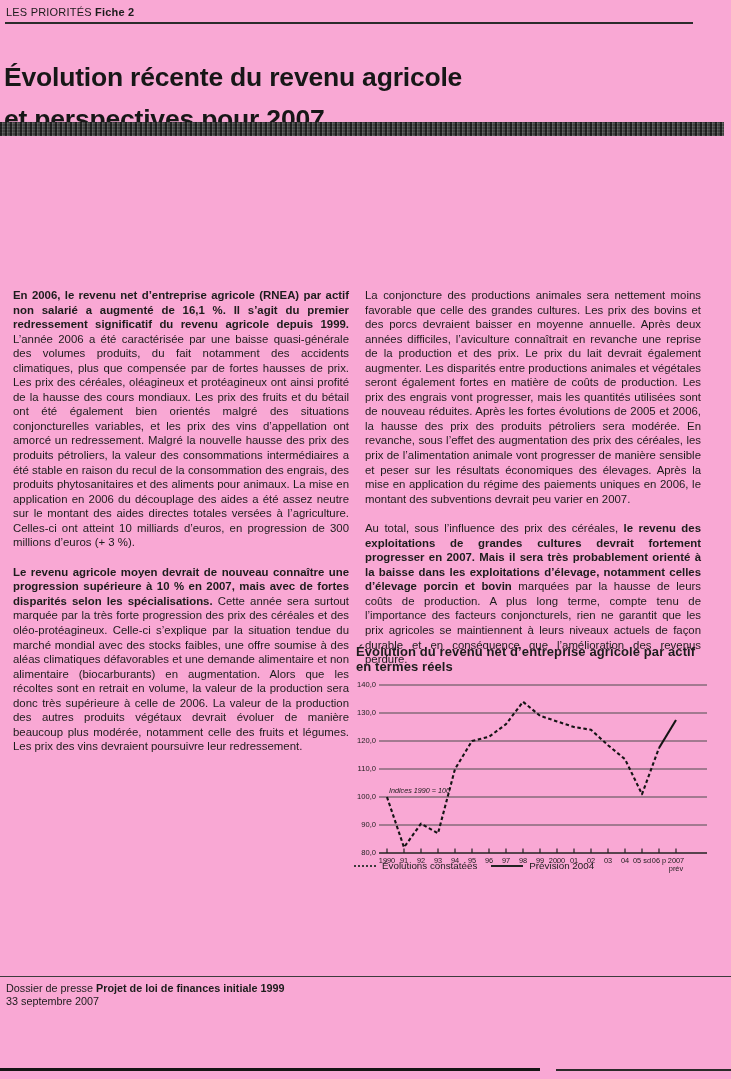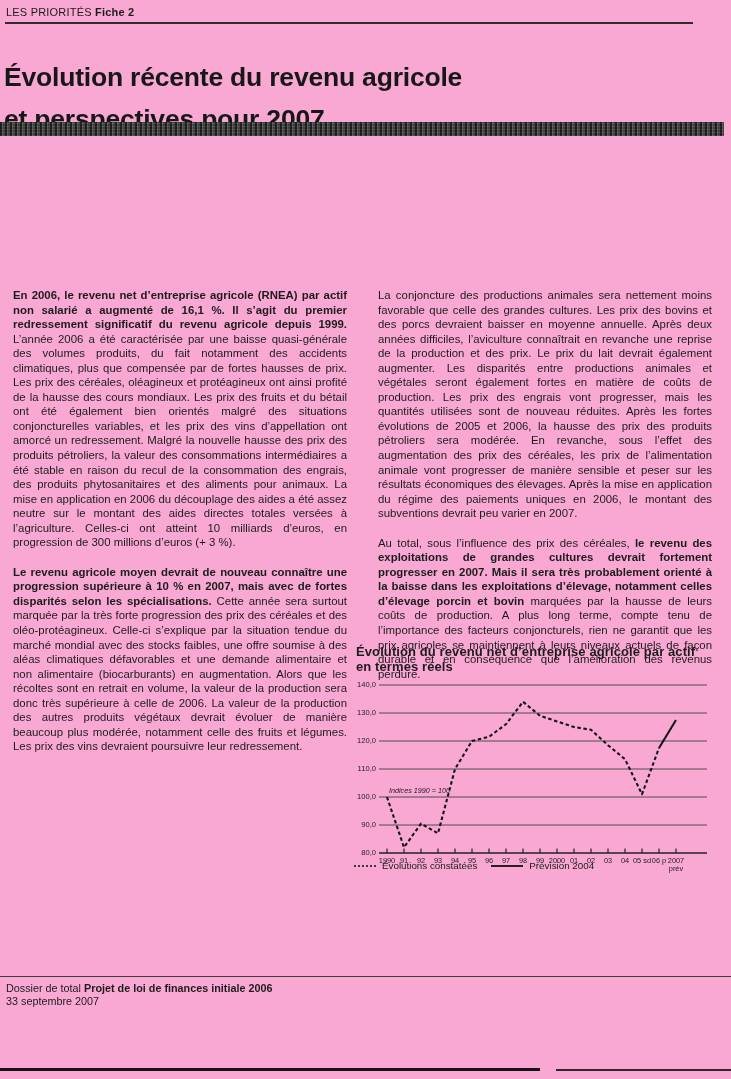--- a/index.html
+++ b/index.html
@@ -9,21 +9,21 @@
   .kicker{position:absolute;left:6px;top:6px;font-size:11px;letter-spacing:.2px;}
   .kicker .bold{font-weight:bold;}
   .kicker-rule{position:absolute;left:5px;top:22px;width:688px;height:2px;background:#2c2c2c;}
   .doc-title{position:absolute;left:4px;top:38px;font-size:26.5px;font-weight:bold;
              line-height:42px;letter-spacing:-.2px;white-space:pre-line;color:#171717;}
   .texture-band{position:absolute;left:0;top:122px;width:724px;height:14px;background-color:#3f3f3f;
       background-image:
         repeating-linear-gradient(90deg,rgba(0,0,0,.55) 0 2px,rgba(255,255,255,.12) 2px 3px,transparent 3px 5px),
         repeating-linear-gradient(0deg,rgba(255,255,255,.10) 0 1px,transparent 1px 3px);}
   
-  .columns{position:absolute;left:13px;top:288px;width:699px;display:flex;gap:31px;}
+  .columns{position:absolute;left:13px;top:288px;width:699px;display:flex;gap:16px;}
   .col{width:336px;font-size:11.4px;line-height:14.55px;text-align:justify;}
   .col p{margin:0 0 15px 0;}
   .col strong{font-weight:bold;}
   
   .chart-block{position:absolute;left:354px;top:644px;width:358px;}
   .chart-title{font-size:13px;font-weight:bold;margin:0 0 4px 2px;letter-spacing:.1px;}
   .chart-svg{display:block;}
   .legend{position:absolute;left:354px;top:860px;display:flex;align-items:center;gap:14px;
           font-size:9.8px;}
   .legend-item{display:flex;align-items:center;gap:6px;}
@@ -128,20 +128,20 @@
       <span>Évolutions constatées</span>
     </div>
     <div class="legend-item">
       <span class="swatch-solid"></span>
       <span>Prévision 2004</span>
     </div>
   </div>
 
   <div class="footer-rule"></div>
   <div class="footer">
-    <div><span>Dossier de total </span><span class="bold">Projet de loi de finances initiale 2006</span></div>
+    <div><span>Dossier de presse </span><span class="bold">Projet de loi de finances initiale 1999</span></div>
     <div>33 septembre 2007</div>
   </div>
 
   <div class="bottom-bar-left"></div>
   <div class="bottom-bar-right"></div>
 
 </div>
 
 </body></html>

